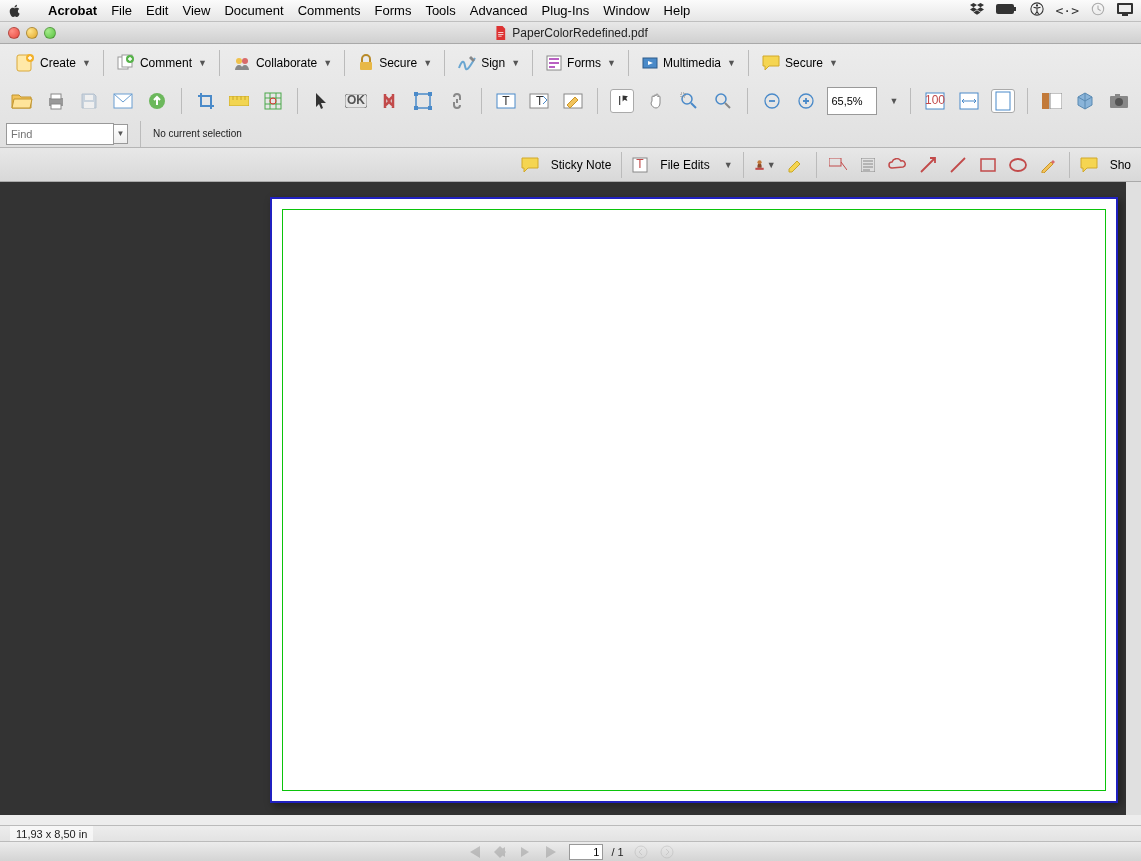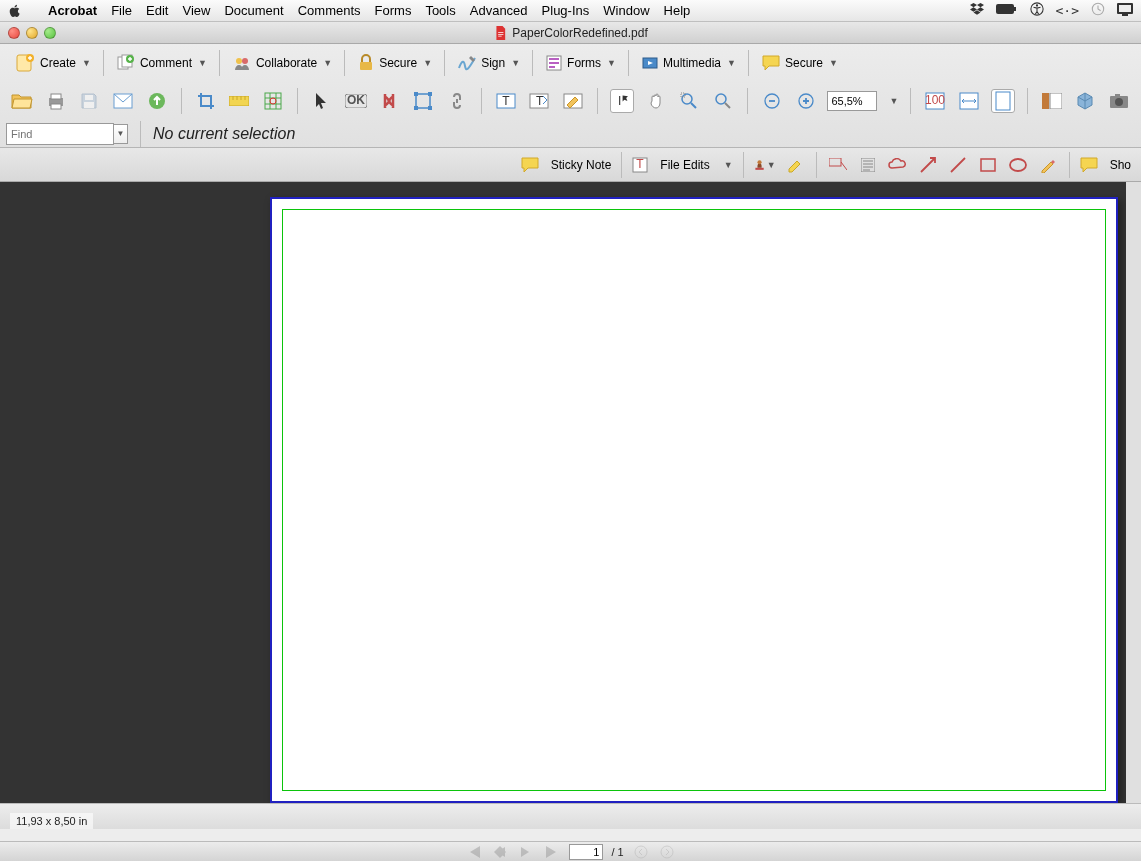--- a/index.html
+++ b/index.html
@@ -23,38 +23,38 @@
 .toolbar{background:linear-gradient(#ececec,#ddd);border-bottom:1px solid #b5b5b5;}
 .row1{height:38px;display:flex;align-items:center;gap:6px;padding:0 10px;}
 .tbtn{display:flex;align-items:center;gap:4px;padding:2px 4px;border-radius:3px;cursor:default;}
 .tbtn .lbl{font-size:12px;color:#000;}
 .dropcaret{font-size:9px;color:#555;margin-left:2px;}
 .sep{width:1px;height:26px;background:#bbb;margin:0 2px;}
 
 .row2{height:38px;display:flex;align-items:center;gap:10px;padding:0 10px;}
 .iconbtn{width:24px;height:24px;display:flex;align-items:center;justify-content:center;border-radius:3px;cursor:default;}
 .iconbtn.active{background:#fff;border:1px solid #aaa;}
-.zoominput{width:50px;height:20px;border:1px solid #999;background:#fff;font-size:11px;padding:0 3px;}
+.zoominput{width:50px;height:28px;border:1px solid #999;background:#fff;font-size:11px;padding:0 3px;}
 
 .row3{height:28px;display:flex;align-items:center;padding:0 6px;gap:10px;border-bottom:1px solid #b5b5b5;}
 .findbox{display:flex;align-items:center;}
 .findinput{width:108px;height:20px;border:1px solid #999;background:#fff;font-size:11px;padding:10px 4px;color:#888;}
 .findcaret{height:20px;width:14px;border:1px solid #999;border-left:none;background:linear-gradient(#fff,#eee);display:flex;align-items:center;justify-content:center;font-size:8px;color:#555;}
-.seltext{font-size:16px;color:#222;font-style:italic;}
+.seltext{font-size:10px;color:#222;}
 
 .row4{height:34px;display:flex;align-items:center;justify-content:flex-end;gap:8px;padding:0 10px;border-bottom:1px solid #aaa;background:linear-gradient(#e8e8e8,#d8d8d8);}
 .row4 .iconbtn{width:22px;height:22px;}
 .annotbtn{display:flex;align-items:center;gap:12px;font-size:11px;color:#000;cursor:default;}
 
 .canvas{position:absolute;left:0;right:0;top:182px;bottom:46px;background:#333;overflow:hidden;}
 .page{position:absolute;left:270px;top:15px;width:848px;height:606px;background:#fff;border:2px solid #2020c0;box-shadow:3px 3px 8px rgba(0,0,0,.4);}
 .innerpg{position:absolute;left:10px;right:10px;top:10px;bottom:10px;border:1px solid #0bc40b;}
 .scrolltrack{position:absolute;right:0;top:0;bottom:0;width:15px;background:#e0e0e0;}
 
-.statusbar{position:absolute;left:0;right:0;bottom:32px;height:26px;background:linear-gradient(#ededed,#dcdcdc);border-top:1px solid #bbb;display:flex;align-items:flex-end;padding:0 10px;}
+.statusbar{position:absolute;left:0;right:0;bottom:10px;height:26px;background:linear-gradient(#ededed,#dcdcdc);border-top:1px solid #bbb;display:flex;align-items:flex-start;padding:0 10px;}
 .dimlabel{background:rgba(255,255,255,.6);padding:2px 6px;font-size:11px;color:#222;}
 .navbar{position:absolute;left:0;right:0;bottom:0;height:20px;background:linear-gradient(#ececec,#d4d4d4);display:flex;align-items:center;justify-content:center;gap:8px;border-top:1px solid #bbb;}
 .navbar .iconbtn{width:18px;height:18px;}
 .pageinput{width:34px;height:16px;border:1px solid #999;background:#fff;text-align:right;font-size:11px;padding:0 3px;}
 .pagecount{font-size:11px;color:#222;}
 
 svg{display:block;}
 </style>
 </head>
 <body>

